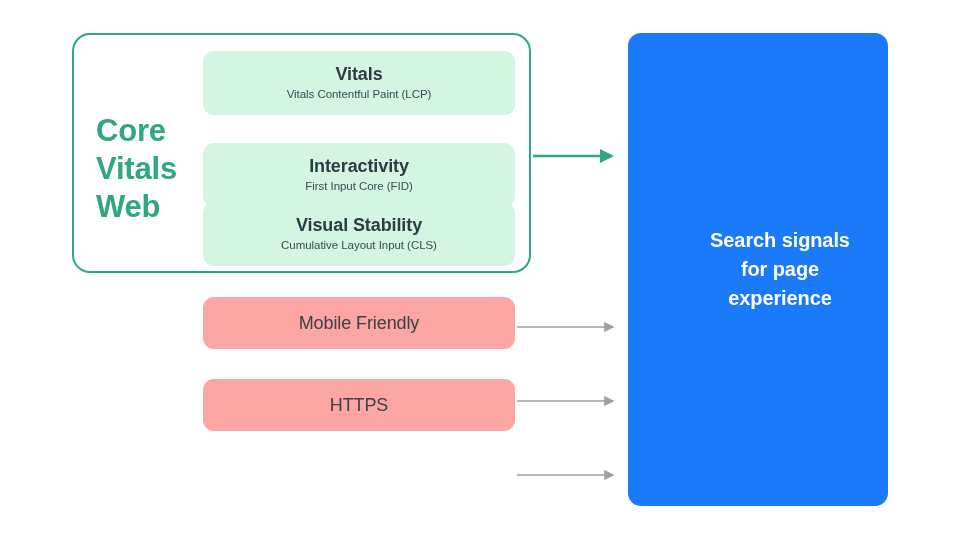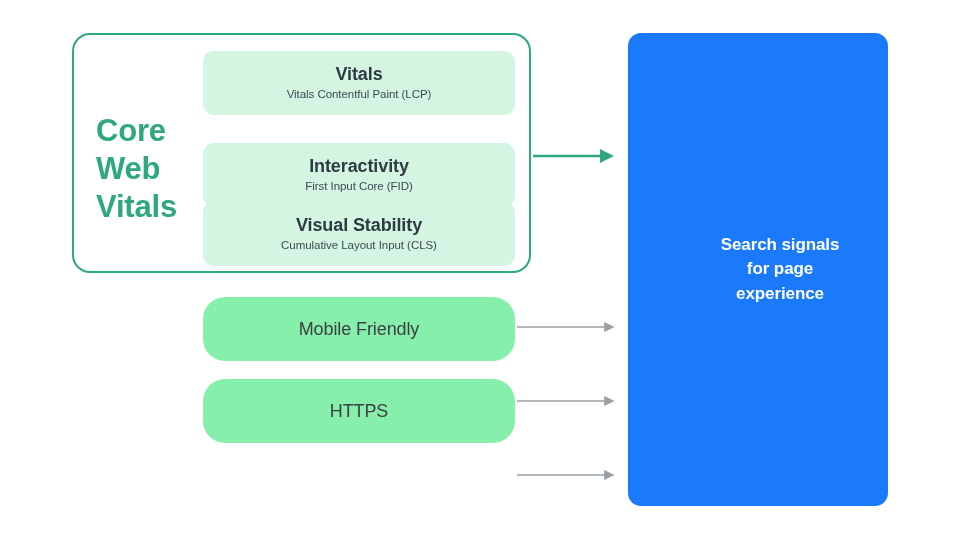--- a/index.html
+++ b/index.html
@@ -81,23 +81,23 @@
     line-height: 1.3;
     margin-top: 2px;
     letter-spacing: -0.05px;
   }
 
   
   .signal-card {
     position: absolute;
     left: 203px;
     width: 312px;
-    height: 64px;
-    background: #86efac;
-    border-radius: 22px;
+    height: 52px;
+    background: #fca5a5;
+    border-radius: 11px;
     display: flex;
     align-items: center;
     justify-content: center;
   }
   .signal-card.s0 { top: 297px; }
   .signal-card.s1 { top: 371px; margin-top: 8px; }
   .signal-card.s2 { top: 445px; }
 
   .signal-title {
     color: #3c4043;
@@ -114,21 +114,21 @@
     width: 260px;
     height: 473px;
     background: #1a7afa;
     border-radius: 13px;
     display: flex;
     align-items: center;
     justify-content: center;
   }
   .search-panel-text {
     color: #ffffff;
-    font-size: 17px;
+    font-size: 20px;
     font-weight: bold;
     line-height: 1.45;
     text-align: center;
     letter-spacing: -0.1px;
     white-space: pre-line;
     margin-left: 44px;
   }
 
   
   .arrows {
@@ -140,22 +140,22 @@
 </style>
 </head>
 <body>
 
 <div id="diagram">
 
   <div class="cwv-container"></div>
 
   <div class="cwv-label">
     <span>Core</span>
+    <span>Vitals</span>
     <span>Web</span>
-    <span>Vitals</span>
   </div>
 
   <div class="vital-card v0">
     <div class="vital-title">Vitals</div>
     <div class="vital-sub">Vitals Contentful Paint (LCP)</div>
   </div>
 
   <div class="vital-card v1">
     <div class="vital-title">Interactivity</div>
     <div class="vital-sub">First Input Core (FID)</div>

